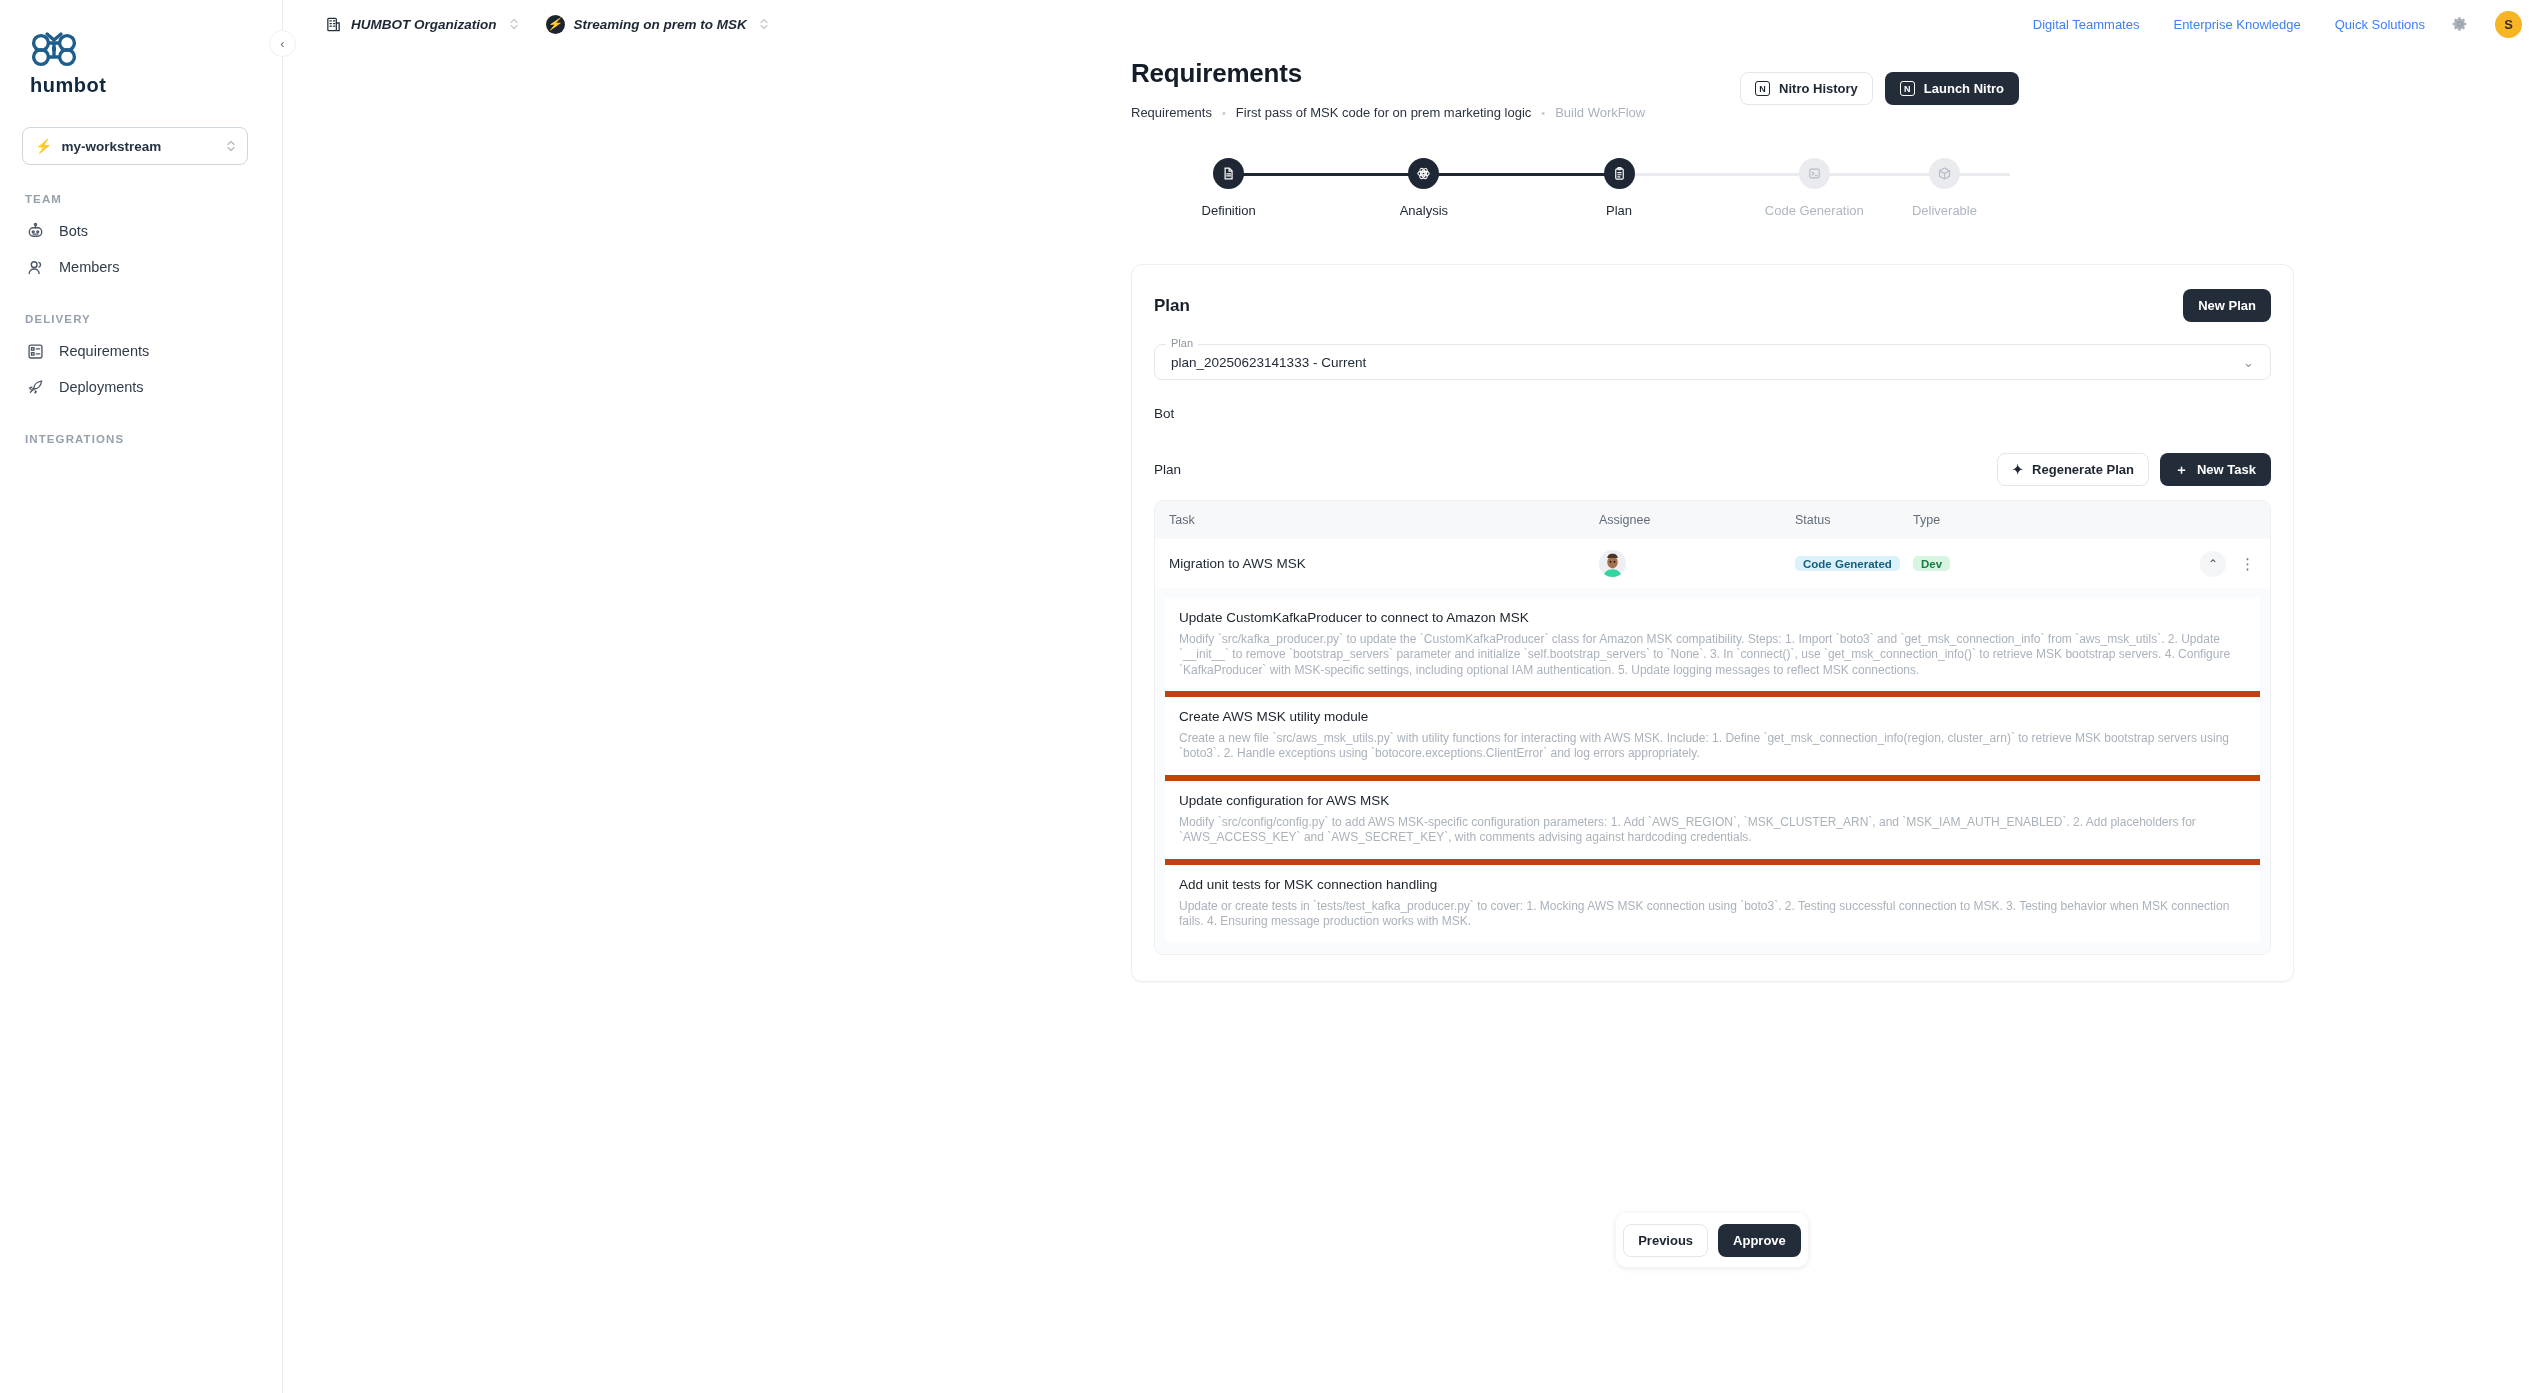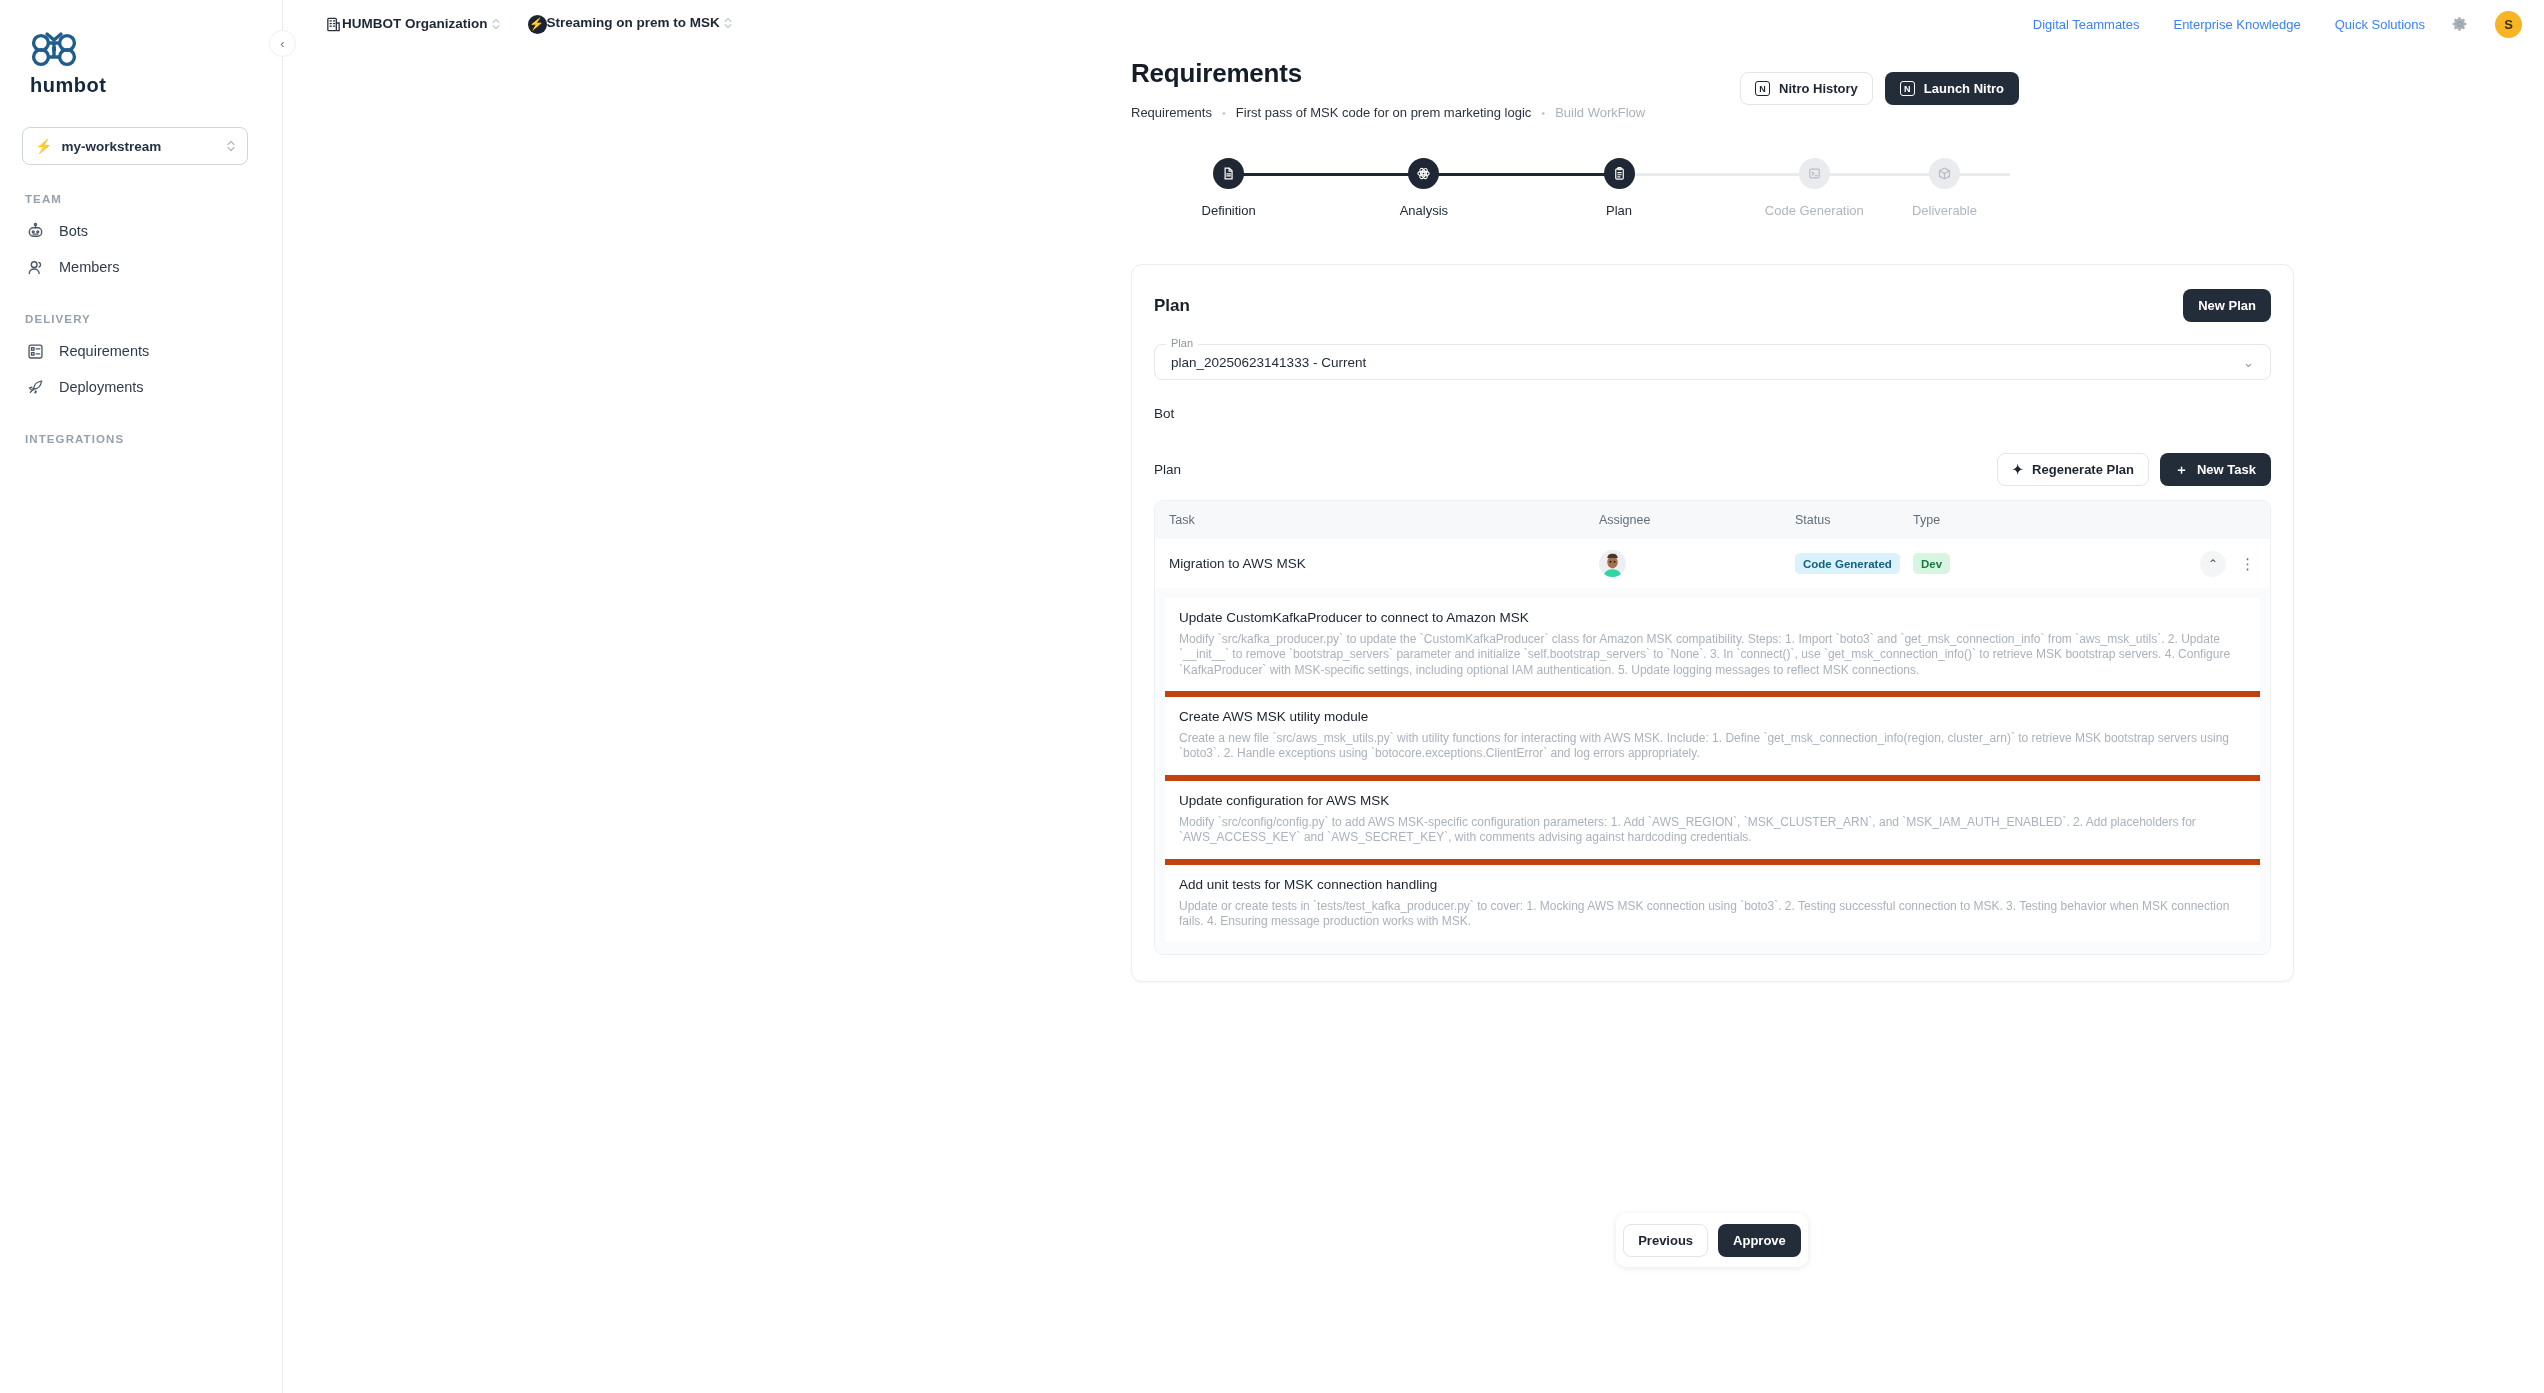--- a/index.html
+++ b/index.html
@@ -59,21 +59,21 @@
     display: flex; align-items: center; justify-content: center;
     color: #6c7684; font-size: 13px; z-index: 9;
   }
 
   
   .main { flex: 1; position: relative; height: 1393px; background: #fff; }
   .topbar {
     height: 48px; display: flex; align-items: center;
     padding: 0 22px 0 42px; gap: 26px;
   }
-  .ctx-chip { display: flex; align-items: flex-start; gap: 0; font-size: 13.5px; font-weight: 600; color: #1d2735; }
+  .ctx-chip { display: flex; align-items: center; gap: 9px; font-size: 13.5px; font-weight: 600; color: #1d2735; font-style: italic; }
   .ctx-chip .sel-arrows { margin-left: 2px; }
   .bldg-icon { width: 17px; height: 17px; color:#27303c; }
   .stream-icon {
     width: 19px; height: 19px; border-radius: 50%;
     background: #1b2430; color: #fff; font-size: 12px;
     display: flex; align-items: center; justify-content: center; font-weight: 700;
   }
   .topbar-right { margin-left: auto; display: flex; align-items: center; gap: 26px; }
   .tb-link { font-size: 13px; color: #3b82f6; margin-left: 8px; }
   .gear { width: 18px; height: 18px; color: #9aa3ad; }
@@ -176,21 +176,21 @@
   .c-task { width: 430px; }
   .c-assignee { width: 196px; }
   .c-status { width: 118px; }
   .c-type { width: 120px; }
   .tbl-row {
     display: flex; align-items: center; height: 49px;
     padding: 0 14px; background: #fff; font-size: 13.5px; color: #1d2733;
   }
   .av-task { width: 27px; height: 27px; border-radius: 50%; background: #edeff2; overflow: hidden; }
   .badge {
-    display: inline-flex; align-items: center; height: 21px;
+    display: inline-flex; align-items: center; height: 15px;
     border-radius: 5px; padding: 0 8px; font-size: 11.5px; font-weight: 700;
   }
   .badge-status { background: #dbf1fb; color: #15607f; }
   .badge-type { background: #d7f5e1; color: #197945; }
   .row-actions { margin-left: auto; display: flex; align-items: center; gap: 14px; color: #5d6773; }
   .icon-btn {
     width: 26px; height: 26px; border-radius: 50%;
     display: flex; align-items: center; justify-content: center;
     background: #f4f5f7; font-size: 12px; color: #4e5866;
   }

